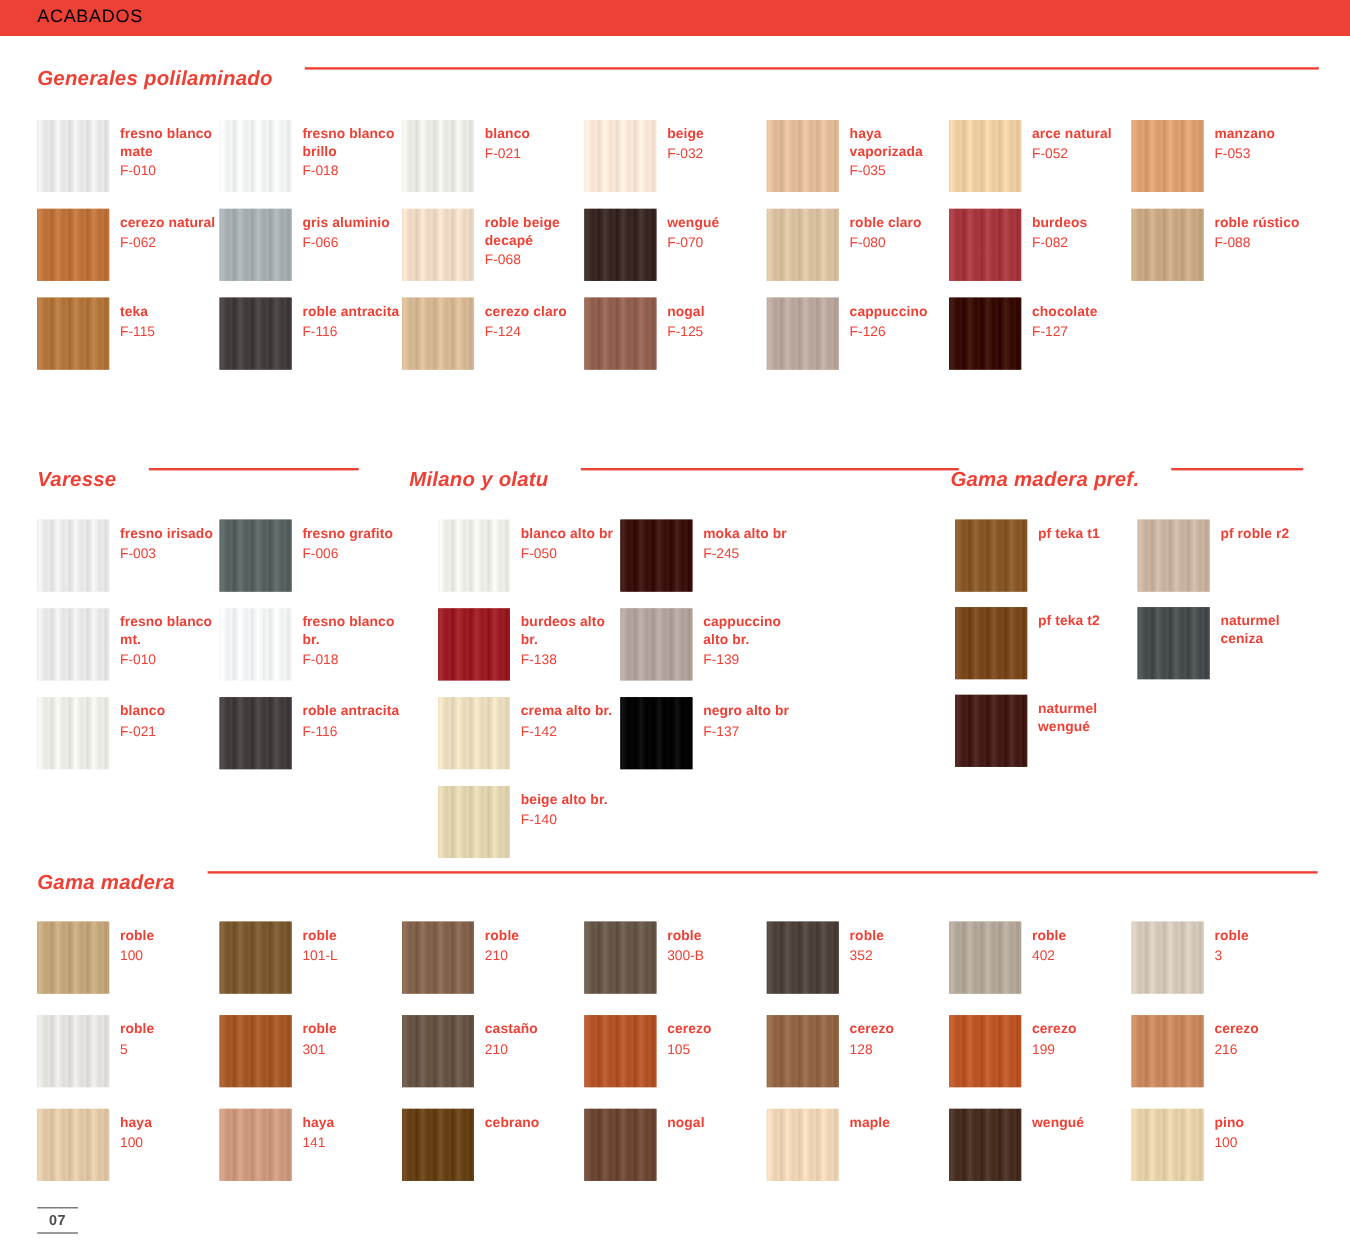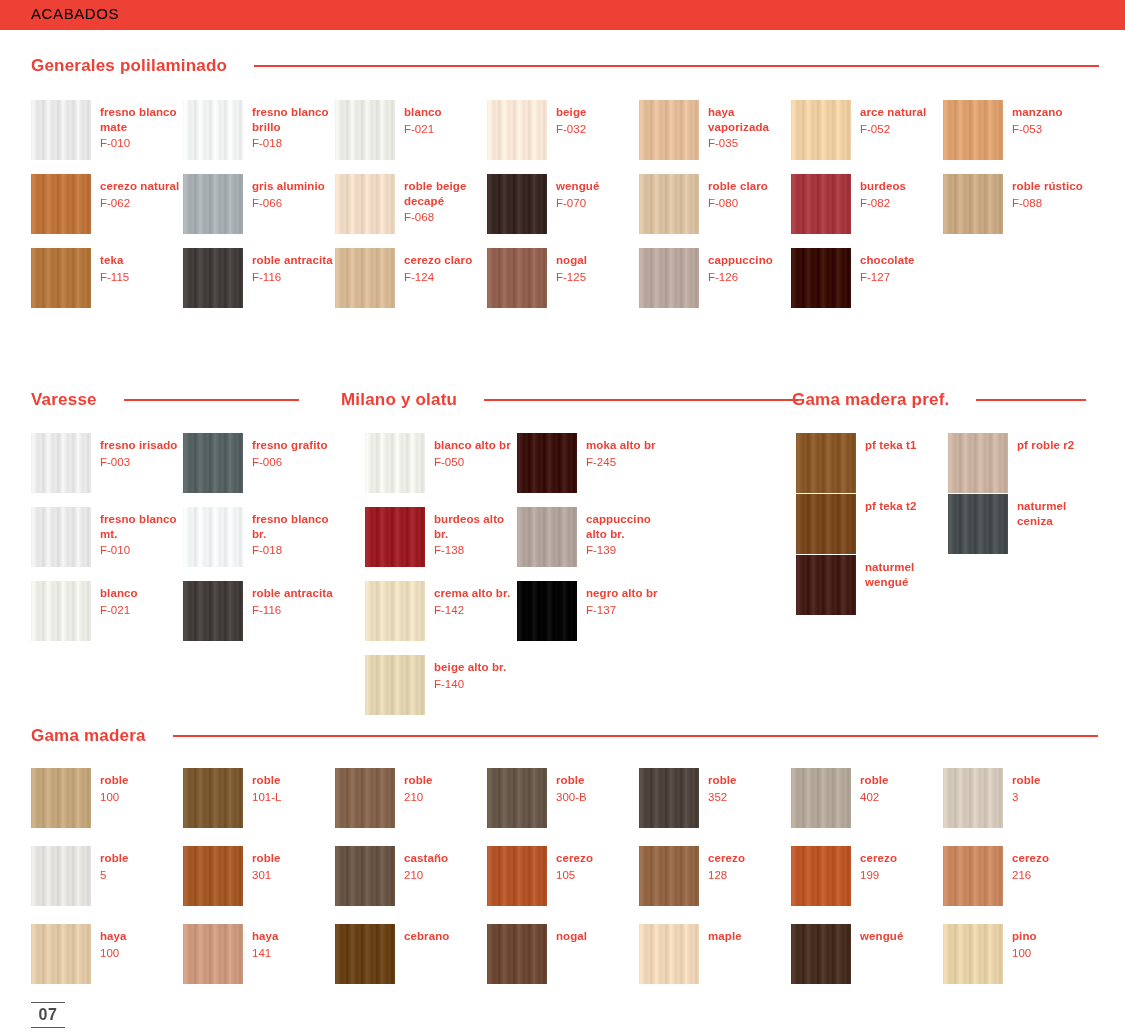--- a/index.html
+++ b/index.html
@@ -40,23 +40,23 @@
     position: absolute;
     left: 0; top: 30px;
     width: 1125px;
     height: 1005px;
   }
 
   
   .sec-head {
     position: absolute;
     display: flex;
-    align-items: center;
     gap: 27px;
     white-space: nowrap;
+    font-style: italic;
   }
   .sec-head .sec-title {
     color: #ee4136;
     font-size: 17px;
     font-weight: bold;
     letter-spacing: 0.2px;
   }
   .sec-head .sec-rule {
     height: 2px;
     background: #ee4136;
@@ -102,21 +102,21 @@
   .cd:empty { display: none; }
 
   
   .pagenum {
     position: absolute;
     left: 31px;
     bottom: 7px;
     width: 34px;
     text-align: center;
     color: #4a4a4a;
-    font-size: 16px;
+    font-size: 12px;
     font-weight: bold;
     padding: 3px 0;
     border-top: 1.5px solid #5a5a5a;
     border-bottom: 1.5px solid #5a5a5a;
     letter-spacing: 0.5px;
   }
 </style>
 </head>
 <body>
 
@@ -380,21 +380,21 @@
           <span class="cd">F-140</span>
         </div>
       </div>
     </div>
 
   <div class="sec-head" style="left:792px; top:360px;">
     <span class="sec-title">Gama madera pref.</span>
     <span class="sec-rule" style="width:110px;"></span>
   </div>
   <div class="grid" id="grid-3" style="left:796px; top:403px; width:304px;
-       grid-template-columns:repeat(2,152px); row-gap:1px;">
+       grid-template-columns:repeat(2,152px); row-gap:13px;">
       <div class="cell">
         <div class="sw" style="background-color: rgb(139, 90, 43); background-image: repeating-linear-gradient(90deg, rgb(139, 90, 43) 0px, rgb(152, 103, 56) 2px, rgb(139, 90, 43) 5px, rgb(131, 82, 35) 7px, rgb(139, 90, 43) 10px, rgb(123, 74, 27) 12px, rgb(139, 90, 43) 15px);"></div>
         <div class="meta">
           <span class="nm">pf teka t1</span>
         </div>
       </div>
       <div class="cell">
         <div class="sw" style="background-color: rgb(205, 181, 164); background-image: repeating-linear-gradient(90deg, rgb(205, 181, 164) 0px, rgb(218, 194, 177) 2px, rgb(205, 181, 164) 5px, rgb(197, 173, 156) 7px, rgb(205, 181, 164) 10px, rgb(189, 165, 148) 12px, rgb(205, 181, 164) 15px);"></div>
         <div class="meta">
           <span class="nm">pf roble r2</span>

